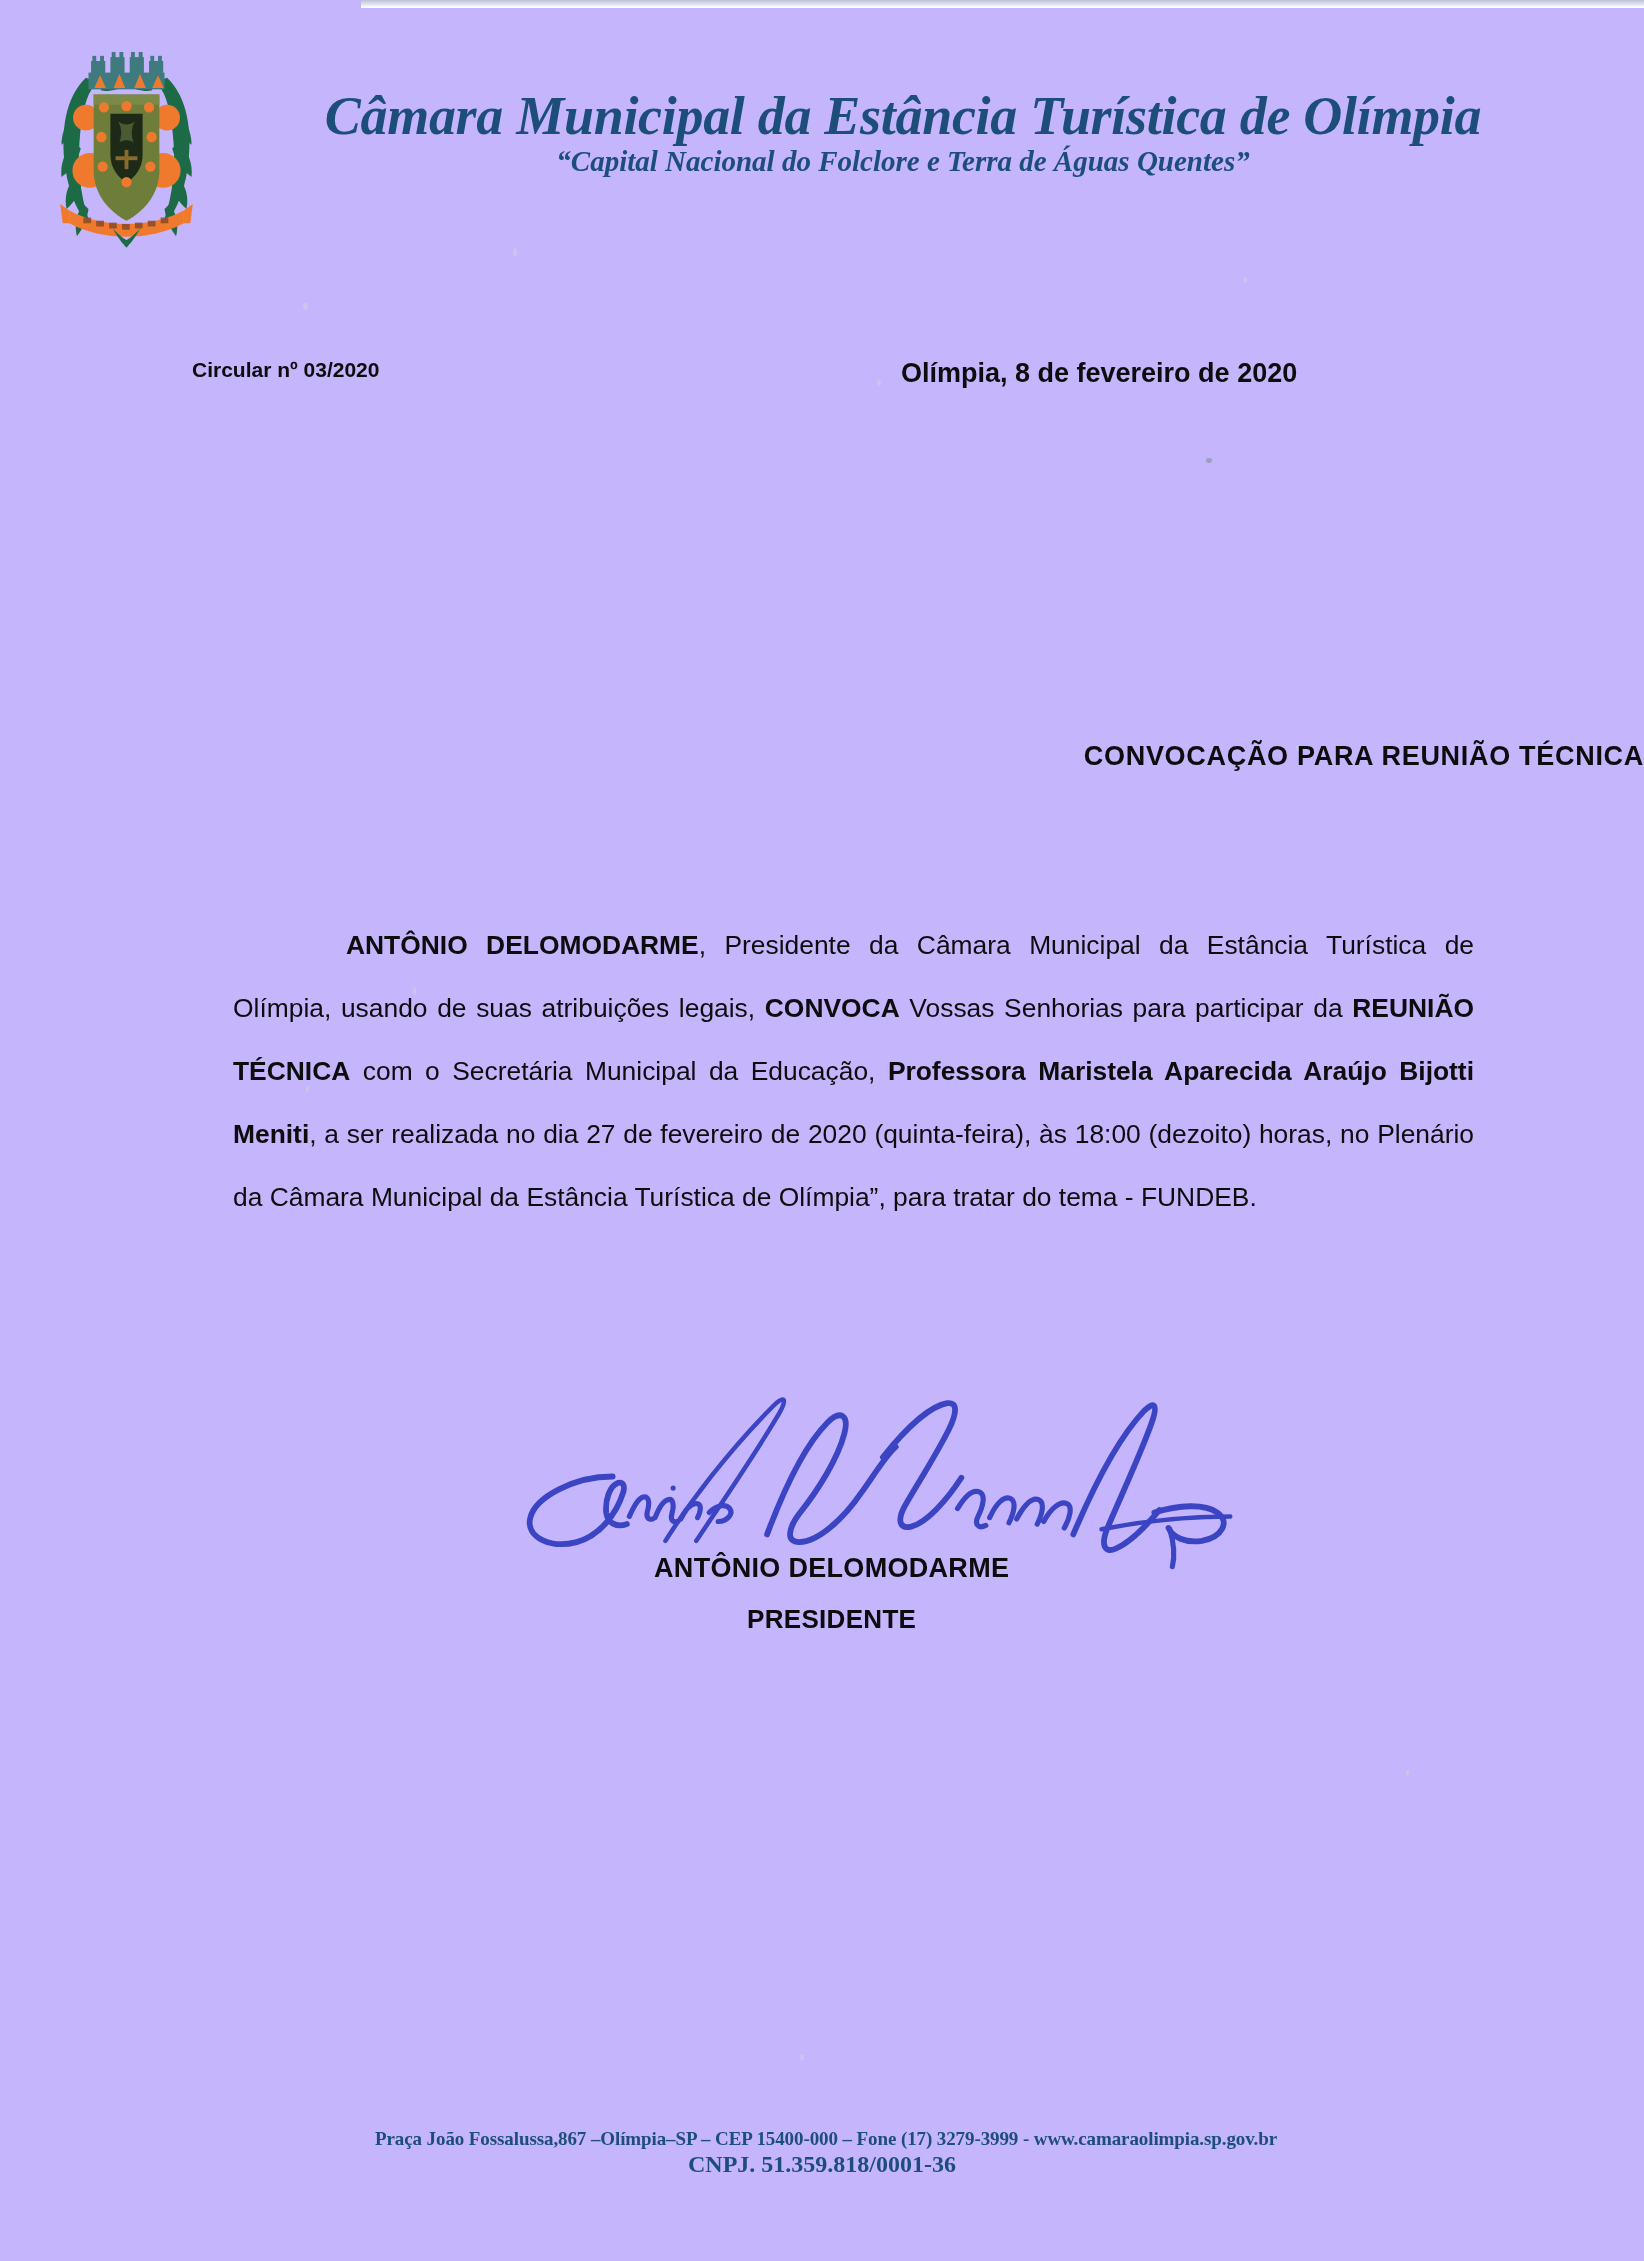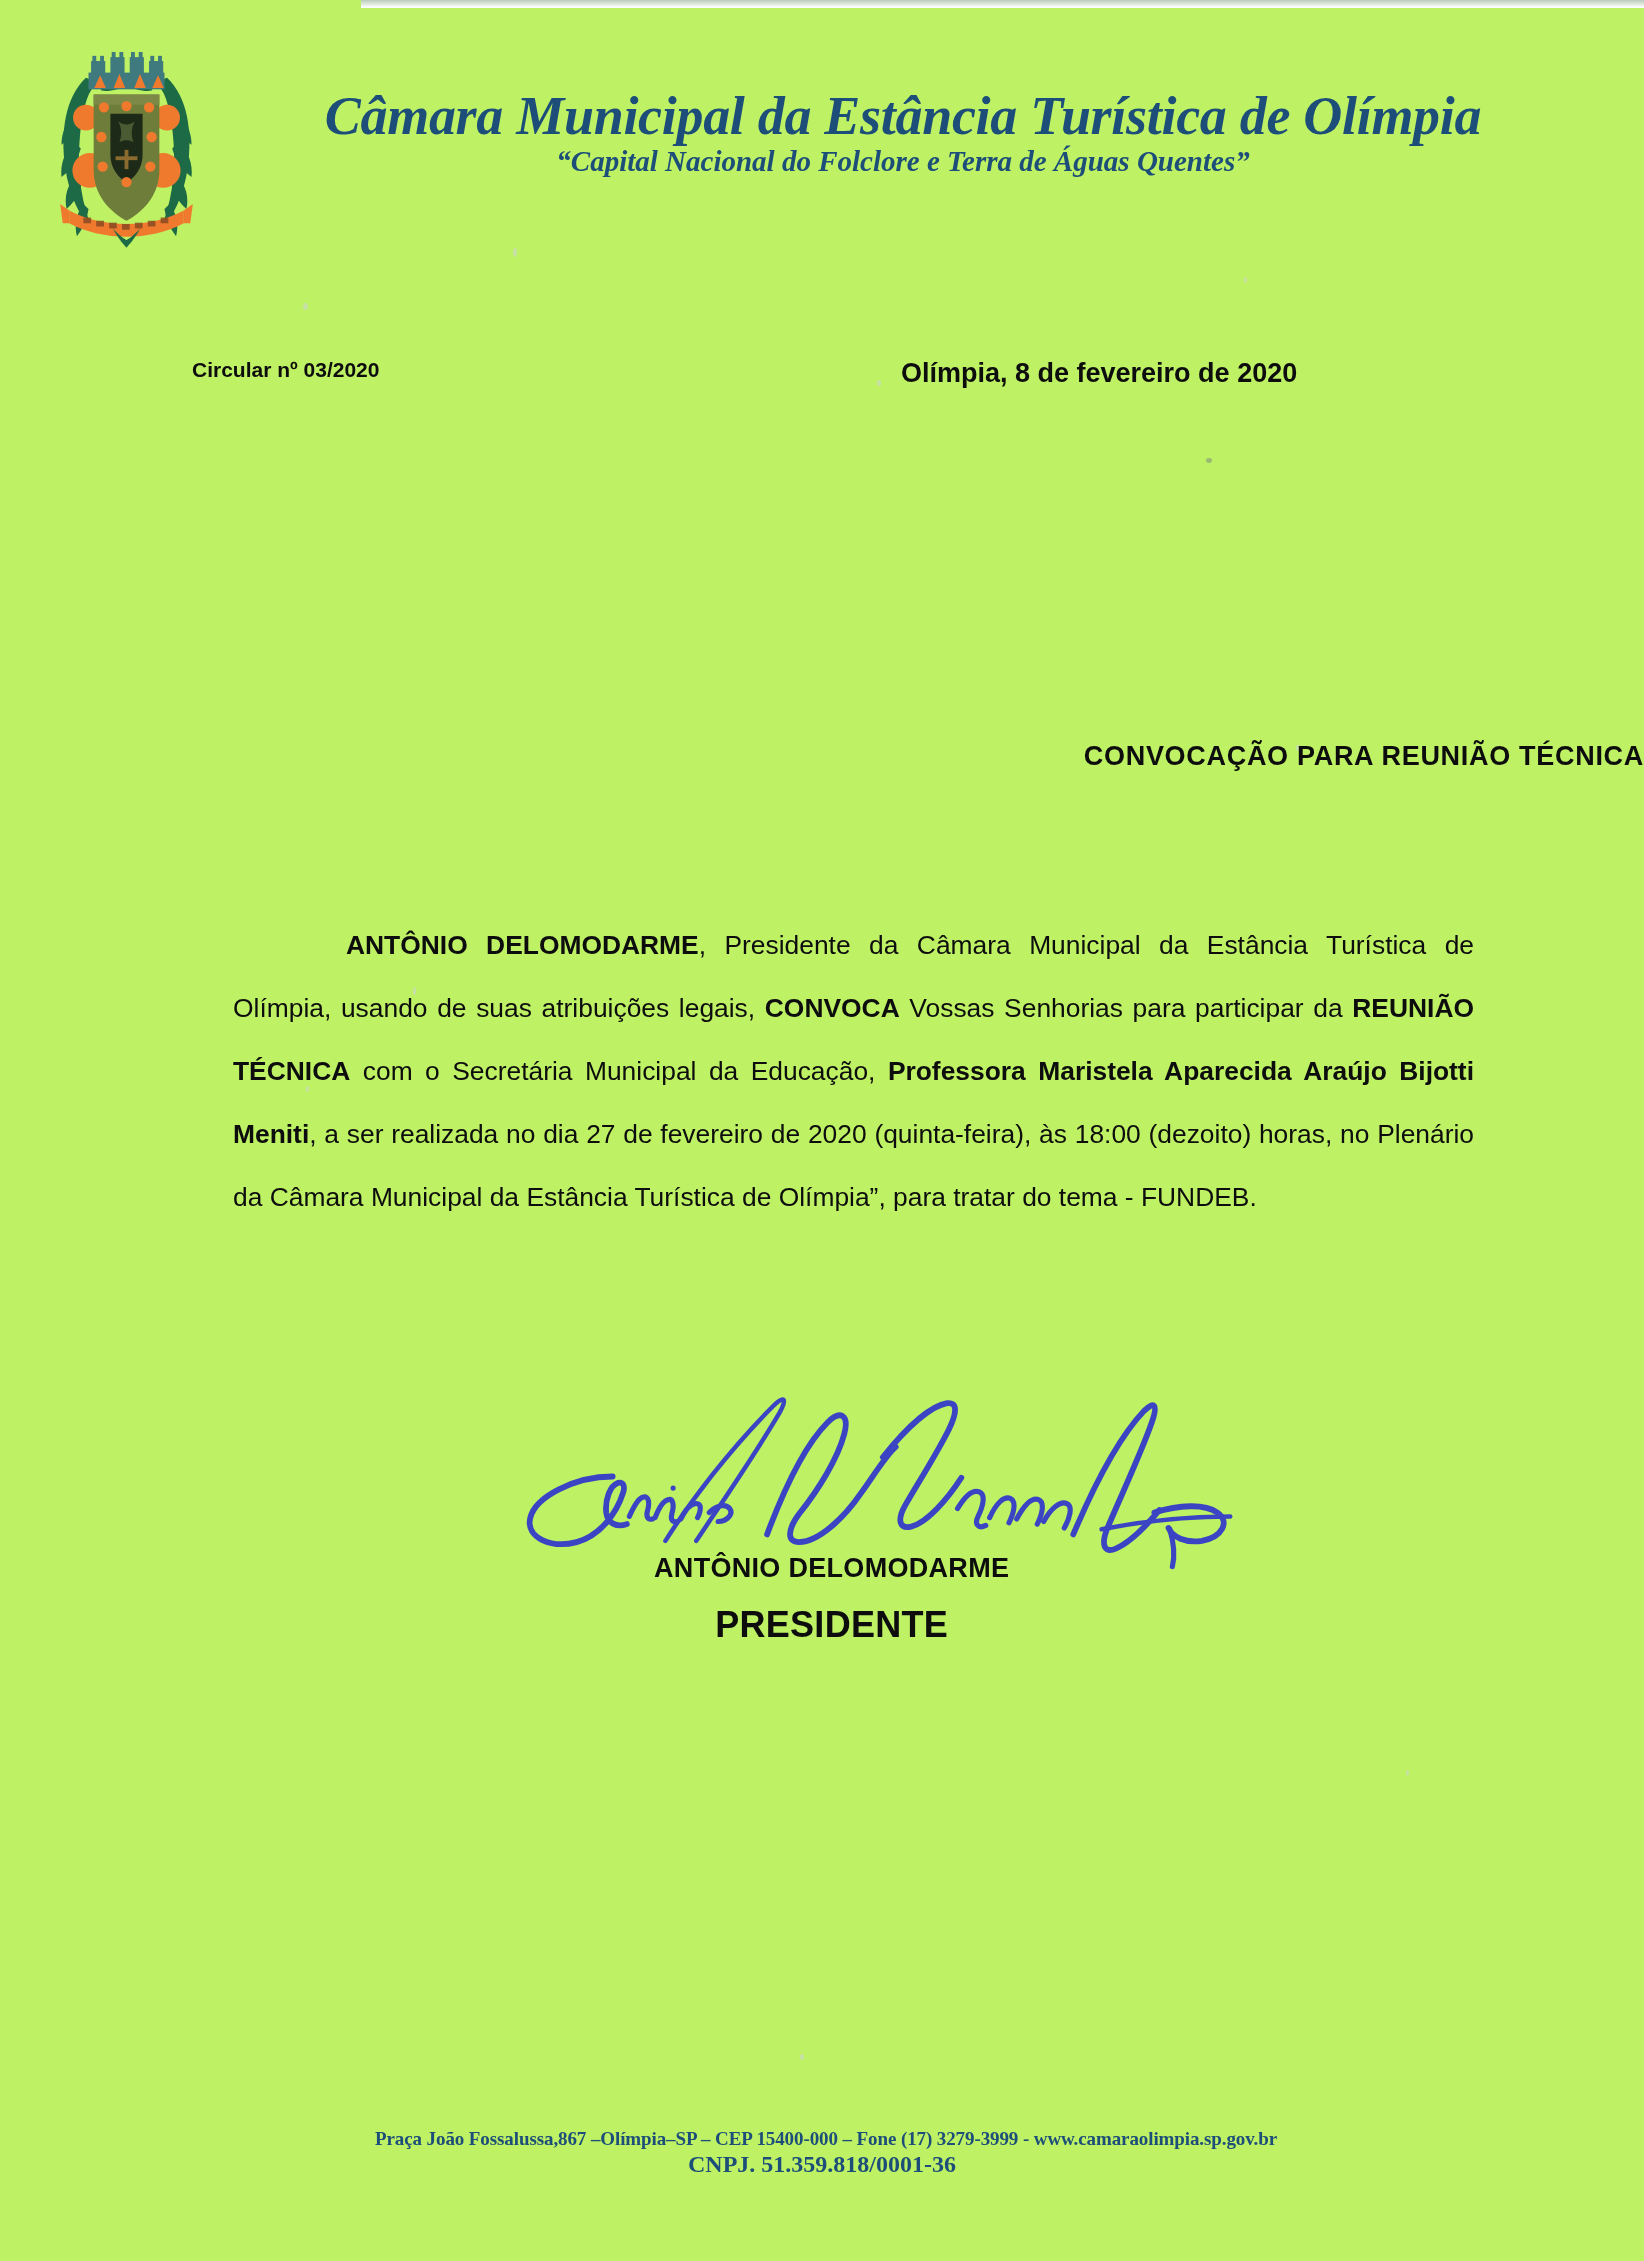--- a/index.html
+++ b/index.html
@@ -6,21 +6,21 @@
   html, body {
     margin: 0;
     padding: 0;
     background: #ffffff;
   }
 
   .page {
     position: relative;
     width: 1644px;
     height: 2261px;
-    background: #bef264;
+    background: #c4b5fd;
     overflow: hidden;
     font-family: "Liberation Sans", sans-serif;
     color: #111111;
   }
 
   
   .scan-edge {
     position: absolute;
     top: 0;
     left: 361px;
@@ -169,21 +169,21 @@
     color: #0d0d0d;
     padding-left: 19.3px;
     box-sizing: border-box;
   }
   .signer-role {
     position: absolute;
     top: 1604px;
     left: 0;
     width: 1644px;
     text-align: center;
-    font-size: 36px;
+    font-size: 26px;
     font-weight: bold;
     letter-spacing: 0.3px;
     color: #0d0d0d;
     padding-left: 19.3px;
     box-sizing: border-box;
   }
 
   
   .footer {
     position: absolute;

